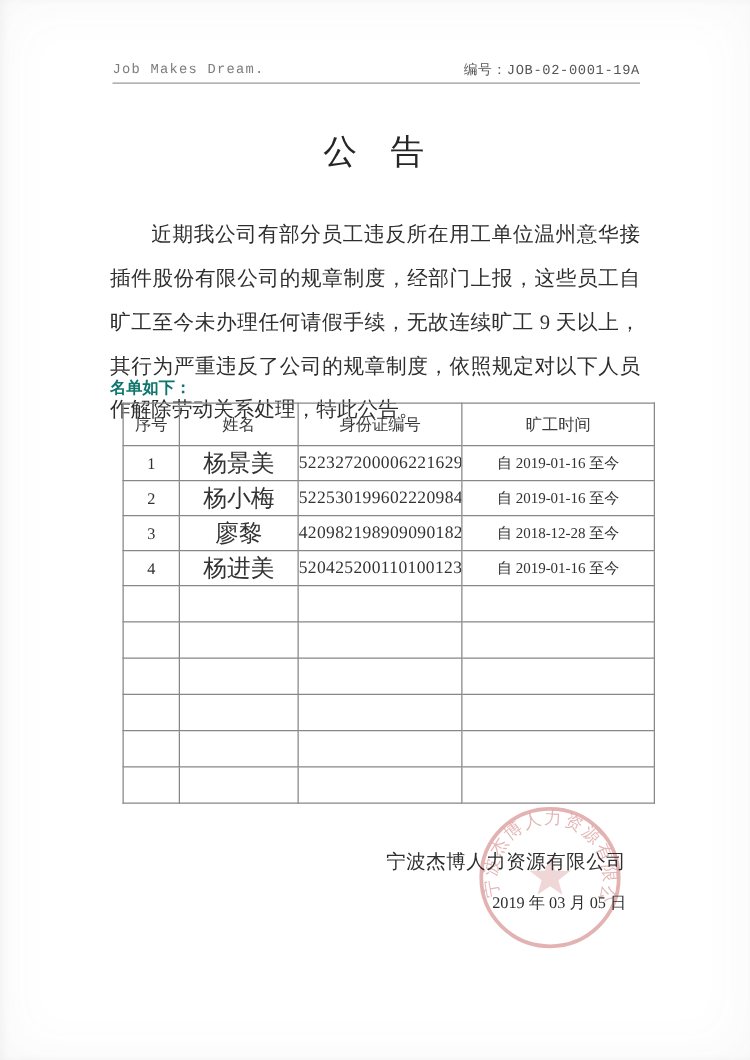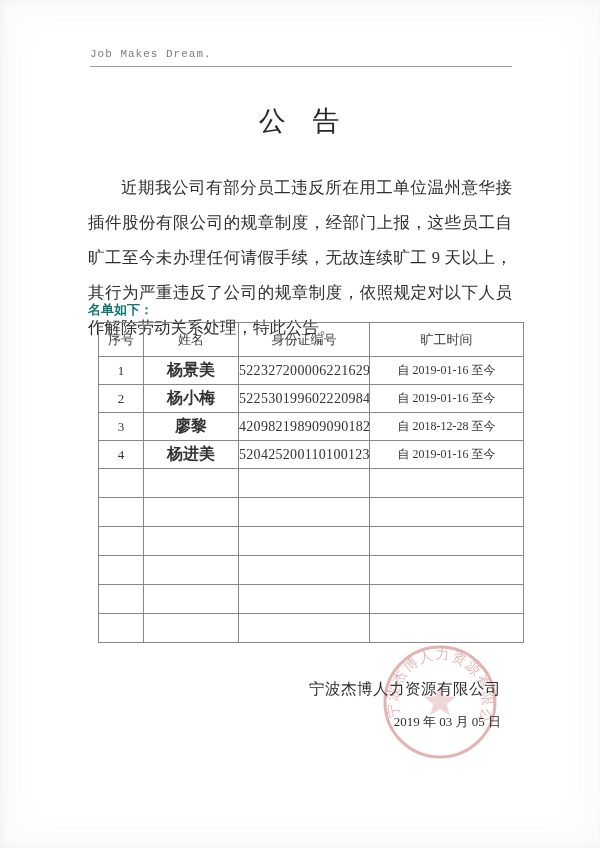--- a/index.html
+++ b/index.html
@@ -73,21 +73,21 @@
     text-align: center;
     vertical-align: middle;
     padding: 0;
     overflow: hidden;
     white-space: nowrap;
   }
   table.roster thead th { height: 34px; font-weight: normal; font-size: 13px; color: #3a3a3a; }
   table.roster tbody td { height: 28px; }
   table.roster tr.empty td { height: 29px; }
   td.cell-id { font-size: 14px; letter-spacing: 0.3px; }
-  td.cell-name { font-size: 16px; font-weight: bold; }
+  td.cell-name { font-size: 19px; }
   td.cell-date { font-size: 12px; }
   
   .sig-company {
     position: absolute;
     right: 99px; top: 679px;
     font-size: 15.5px;
     letter-spacing: 0.5px;
     color: #2e2e2e;
     z-index: 3;
   }
@@ -109,20 +109,21 @@
     mix-blend-mode: multiply;
   }
 </style>
 </head>
 <body>
 
 <div class="page">
 
   <div class="doc-header">
     <span class="slogan">Job Makes Dream.</span>
+    <span class="doc-number"><span>编号：</span><span>JOB-02-0001-19A</span></span>
   </div>
   <div class="header-rule"></div>
 
   <h1 class="doc-title">公 告</h1>
 
   <p class="doc-body">近期我公司有部分员工违反所在用工单位温州意华接插件股份有限公司的规章制度，经部门上报，这些员工自旷工至今未办理任何请假手续，无故连续旷工 9 天以上，其行为严重违反了公司的规章制度，依照规定对以下人员作解除劳动关系处理，特此公告。</p>
 
   <div class="list-label">名单如下：</div>
 
   <table class="roster">

